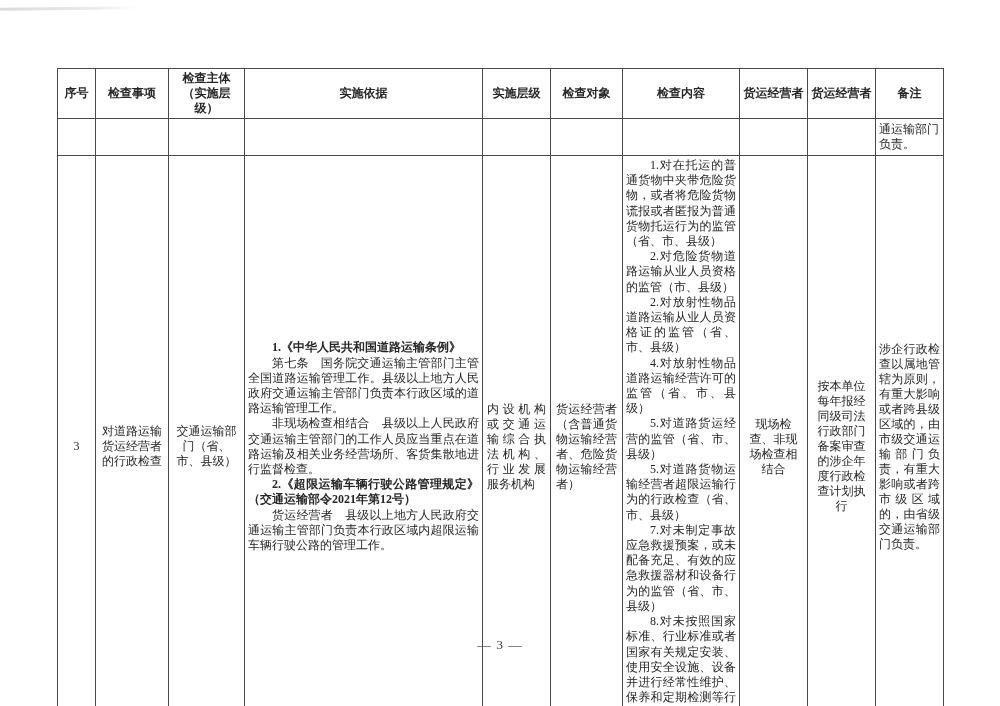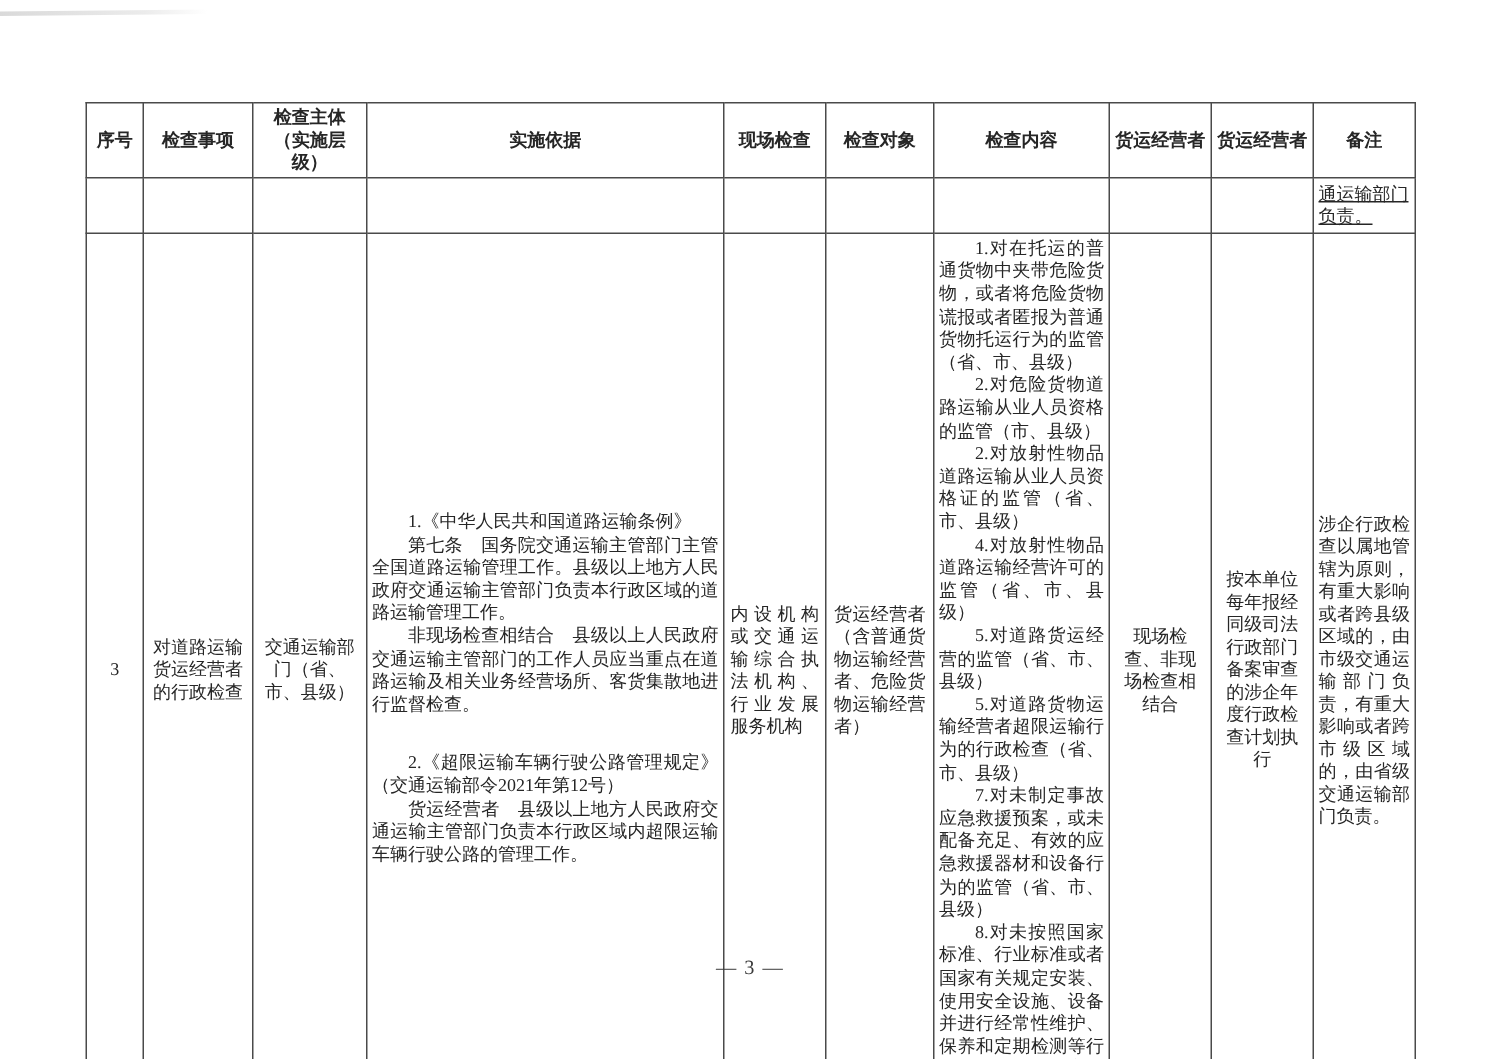--- a/index.html
+++ b/index.html
@@ -32,34 +32,34 @@
     word-break:break-all;
   }
   th{
     font-weight:bold;
     font-size:12.5px;
     text-align:center;
     white-space:pre-line;
     line-height:16px;
     padding:4px 2px;
   }
-  .row-spill{height:37px;text-decoration:underline;}
+  .row-spill{height:37px;}
   .row-main{height:482px;}
   .row-head{height:45px;}
   .c-center{text-align:center;}
   .c-justify{text-align:justify;text-justify:inter-ideograph;}
   .cell-basis{padding:4px 8px;}
   .cell-basis p,.cell-content p{
     margin:0;
     text-indent:2em;
     text-align:justify;
     text-justify:inter-ideograph;
     line-height:15.2px;
   }
-  .cell-basis p.bold{font-weight:normal;margin-top:24px;}
+  .cell-basis p.bold{font-weight:bold;}
   .cell-content{padding:4px 5px;vertical-align:middle;}
   .cell-remark{text-align:justify;padding:4px 5px;}
   .cell-spill-remark{text-align:left;padding:2px 5px;vertical-align:middle;}
   .page-number{
     position:absolute;left:0;top:637px;width:1000px;
     text-align:center;
     font-size:13.5px;
     letter-spacing:1px;
     color:#3a3a3a;
   }
@@ -83,21 +83,21 @@
     <col style="width:68px">
   </colgroup>
 
   <tbody>
       <tr class="row-head">
     <th>序号</th>
     <th>检查事项</th>
     <th>检查主体
 （实施层级）</th>
     <th>实施依据</th>
-    <th>现场检查</th>
+    <th>实施层级</th>
     <th>检查对象</th>
     <th>检查内容</th>
     <th>货运经营者</th>
     <th>货运经营者</th>
     <th>备注</th>
   </tr>
 
   <tr class="row-spill">
     <td></td>
     <td></td>

